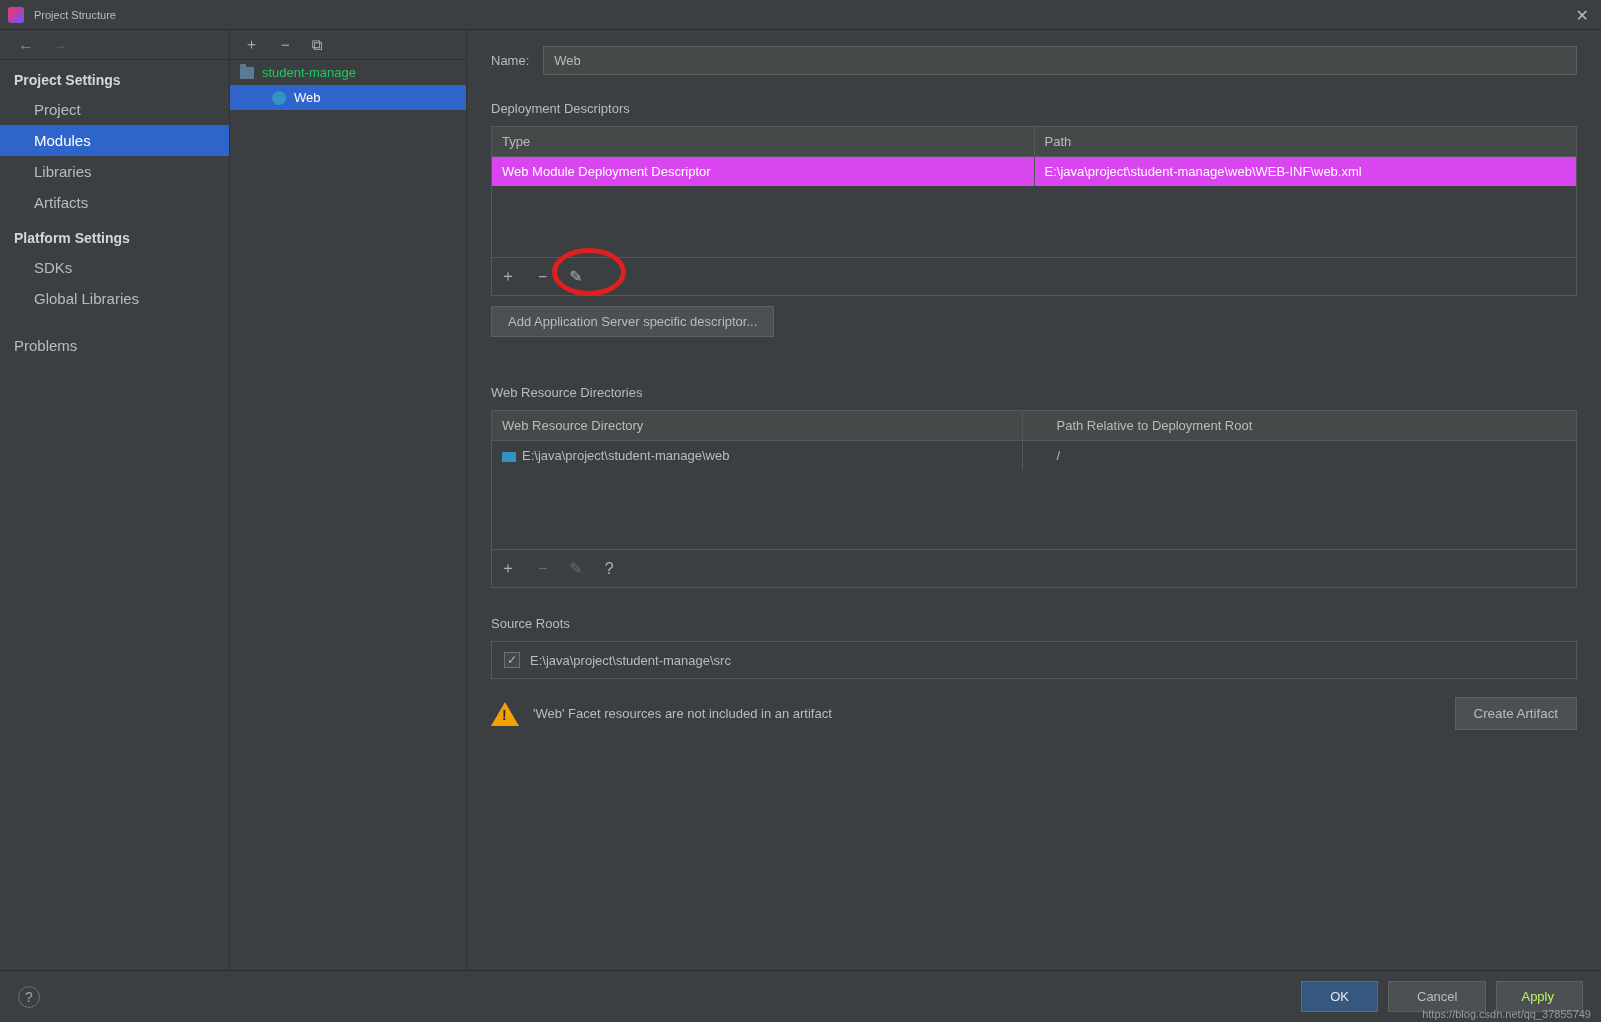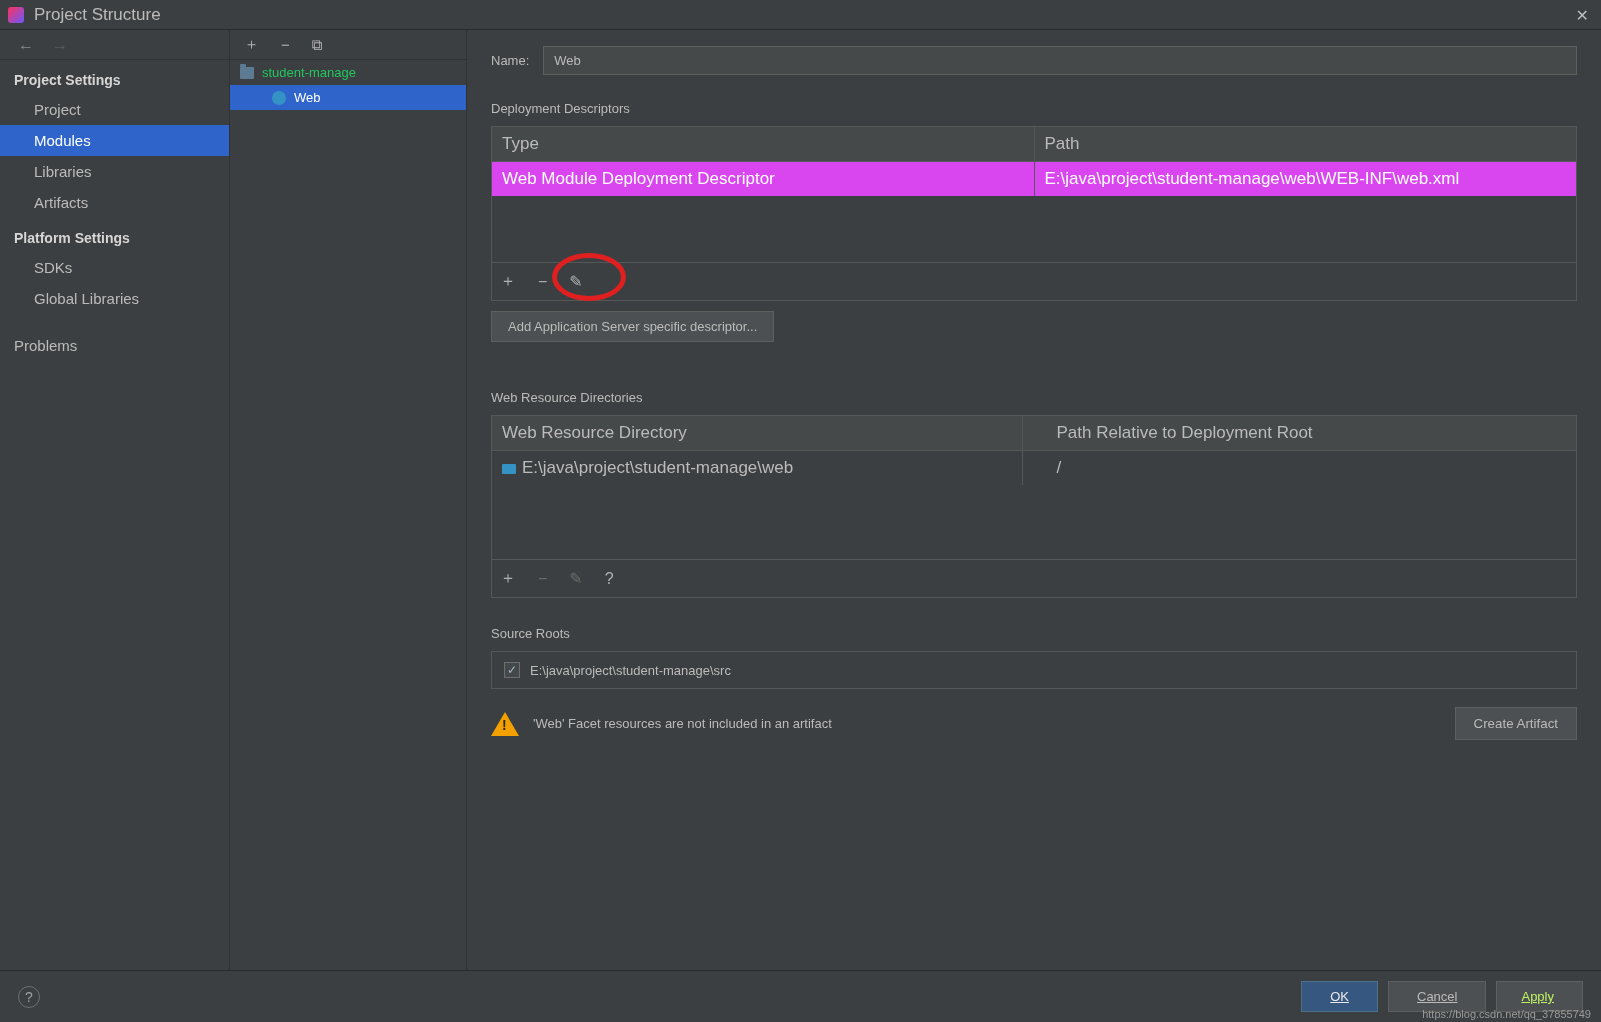--- a/index.html
+++ b/index.html
@@ -21,21 +21,21 @@
     padding: 0 8px;
     border-bottom: 1px solid #2b2b2b;
     position: relative;
   }
   .titlebar .app-icon {
     width: 16px; height: 16px;
     background: linear-gradient(135deg,#fe315d,#6b57ff);
     border-radius: 3px;
     margin-right: 10px;
   }
-  .titlebar .title { color: #bbbbbb; font-size: 17px; }
+  .titlebar .title { color: #bbbbbb; font-size: 11px; }
   .titlebar .close-icon {
     position: absolute; right: 12px; top: 6px;
     font-size: 16px; color: #bbbbbb; cursor: pointer;
   }
   .main-layout {
     display: flex;
     height: calc(100% - 30px - 52px);
   }
 
   
@@ -142,21 +142,21 @@
   }
   .table-header-row, .table-row {
     display: flex;
   }
   .table-header-row {
     background: #45494a;
     border-bottom: 1px solid #555759;
   }
   .table-cell {
     padding: 7px 10px;
-    font-size: 17px;
+    font-size: 13px;
   }
   .table-row.selected { background: #d946ef; color: #fff; }
   .dd-table .col-type { flex: 1; border-right: 1px solid #555759; }
   .dd-table .col-path { flex: 1; }
   .dd-body { height: 100px; }
   .wrd-table .col-dir { flex: 1; border-right: 1px solid #555759; }
   .wrd-table .col-rel { flex: 1; margin-left: 24px; }
   .wrd-body { height: 108px; }
   .wrd-row-icon {
     display:inline-block; width:14px; height:10px;
@@ -232,21 +232,21 @@
   }
   .help-icon {
     width: 22px; height: 22px; border: 1px solid #6e6e6e;
     border-radius: 50%; color:#a0a0a0;
     display:flex; align-items:center; justify-content:center;
     font-size: 14px; cursor:pointer;
   }
   .bottom-right { position:absolute; right: 18px; display:flex; gap:10px; align-items:center; }
   .btn {
     padding: 7px 28px; font-size:13px;
-    border: 1px solid #5e6060; background:#4c5052; color:#bbbbbb; cursor:pointer;text-decoration:underline;
+    border: 1px solid #5e6060; background:#4c5052; color:#bbbbbb; cursor:pointer;
   }
   .btn.primary { background:#365880; border-color:#4c708c; color:#e8e8e8; }
   .btn.disabled { color:#bef264;padding-left:24px; }
 
   .watermark {
     position: absolute; right: 10px; bottom: 2px;
     font-size: 11px; color: #9a9a9a;
   }
 
   

